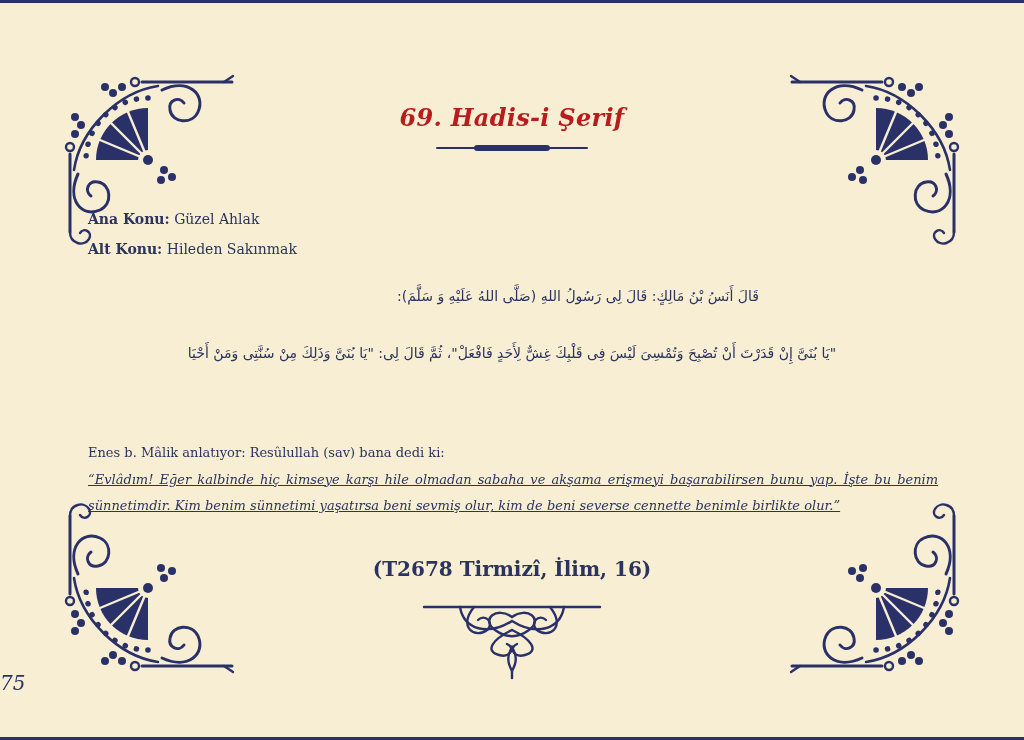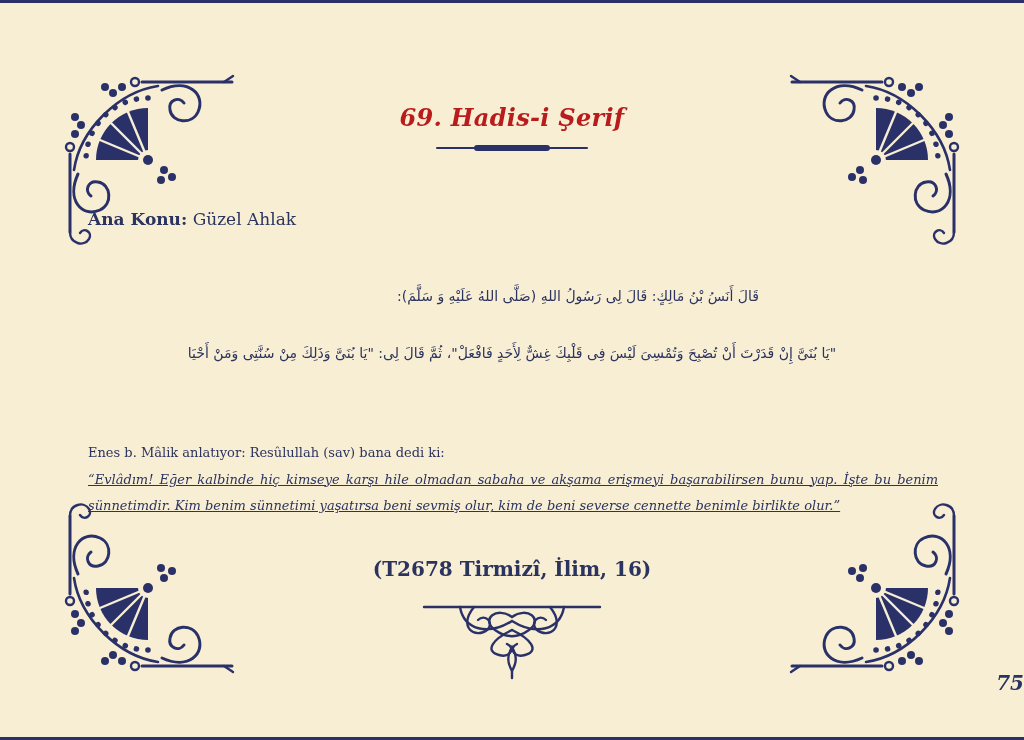--- a/index.html
+++ b/index.html
@@ -25,21 +25,21 @@
     font-size:24px; letter-spacing:0.3px;
   }
   .divider { position:absolute; top:144px; left:50%; transform:translateX(-50%);
     width:152px; height:7px; }
   .divider .thin { position:absolute; top:50%; left:0; right:0; height:2px;
     margin-top:-1px; background:#2a3168; border-radius:1px; }
   .divider .thick { position:absolute; top:50%; left:50%;
     transform:translate(-50%,-50%); width:76px; height:6px; border-radius:3px;
     background:#2a3168; }
 
-  .topics { position:absolute; left:88px; top:204px; font-size:17px; line-height:30px; }
+  .topics { position:absolute; left:88px; top:204px; font-size:14px; line-height:30px; }
   .topics b { font-weight:bold; }
 
   .arabic {
     position:absolute; left:0; right:0; top:268px; text-align:center;
     direction:rtl; font-family:"DejaVu Sans", sans-serif; font-size:14px;
   }
   .arabic .aline { height:57px; line-height:57px; white-space:nowrap; position:relative; }
   .arabic .aline.first { left:66px; }
 
   .turkish { position:absolute; left:88px; width:850px; top:440px;
@@ -47,21 +47,21 @@
   .turkish .quote { font-style:italic; text-align:justify;text-decoration:underline; }
 
   .citation { position:absolute; top:557px; left:0; width:100%;
     text-align:center; font-weight:bold; font-size:20px; }
 
   .flourish { position:absolute; top:600px; left:50%; transform:translateX(-50%);
     width:184px; height:82px; }
   .flourish svg { width:100%; height:100%; display:block; }
 
   .page-number { position:absolute; top:671px; left:0; width:100%;
-    text-align:right; font-weight:bold; font-style:italic; font-size:20px; }
+    text-align:left; font-weight:normal; font-style:italic; font-size:20px; }
 </style>
 </head>
 <body>
 
 <div class="page">
 
   <svg width="0" height="0" style="position:absolute" aria-hidden="true">
     <defs>
       <g id="corner-motif" stroke="#2a3168" fill="none" stroke-width="3" stroke-linecap="round">
 
@@ -131,20 +131,21 @@
 
   <div class="title">69. Hadis-i Şerif</div>
 
   <div class="divider">
     <div class="thin"></div>
       <div class="thick"></div>
   </div>
 
   <div class="topics">
     <div><b>Ana Konu:</b><span> Güzel Ahlak</span></div>
+    <div><b>Alt Konu:</b><span> Hileden Sakınmak</span></div>
   </div>
 
   <div class="arabic">
     <div class="aline first">قَالَ أَنَسُ بْنُ مَالِكٍ: قَالَ لِى رَسُولُ اللهِ (صَلَّى اللهُ عَلَيْهِ وَ سَلَّمَ):</div>
     <div class="aline">"يَا بُنَىَّ إِنْ قَدَرْتَ أَنْ تُصْبِحَ وَتُمْسِىَ لَيْسَ فِى قَلْبِكَ غِشٌّ لِأَحَدٍ فَافْعَلْ"، ثُمَّ قَالَ لِى: "يَا بُنَىَّ وَذَلِكَ مِنْ سُنَّتِى وَمَنْ أَحْيَا</div>
   </div>
 
   <div class="turkish">
     <div class="narrator">Enes b. Mâlik anlatıyor: Resûlullah (sav) bana dedi ki:</div>
     <div class="quote">“Evlâdım! Eğer kalbinde hiç kimseye karşı hile olmadan sabaha ve akşama erişmeyi başarabilirsen bunu yap. İşte bu benim sünnetimdir. Kim benim sünnetimi yaşatırsa beni sevmiş olur, kim de beni severse cennette benimle birlikte olur.”</div>

